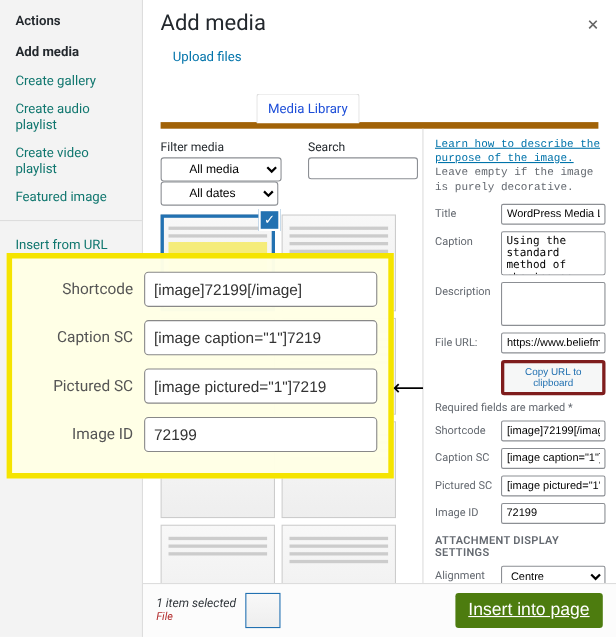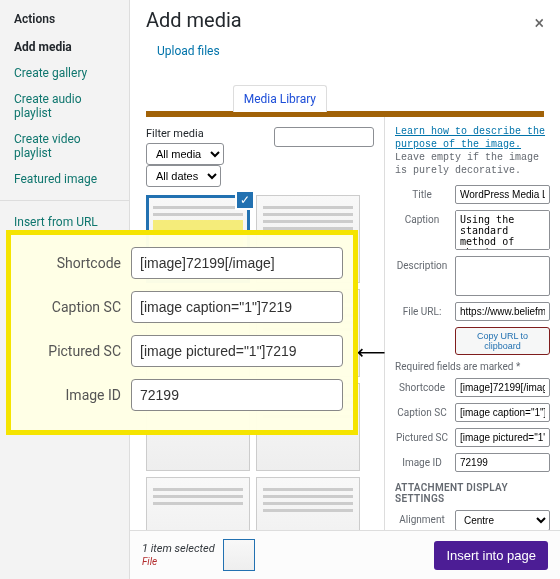--- a/index.html
+++ b/index.html
@@ -110,21 +110,21 @@
     justify-content: space-between;
   }
   .filter-group label {
     display: block;
     font-size: 11px;
     margin-bottom: 3px;
     color: #23282d;
   }
   .filter-group select, .filter-group input[type=text] {
     font-size: 11px;
-    padding: 3px 5px;
+    padding: 3px 21px;
     border: 1px solid #8c8f94;
     border-radius: 3px;
     background: #fff;
   }
   .filter-group input[type=text] { width: 100px; }
   .thumb-grid {
     display: flex;
     flex-wrap: wrap;
     gap: 6px;
   }
@@ -174,40 +174,40 @@
   .details-col a { color: #0073aa; text-decoration: underline; cursor: pointer; }
   .helper-text { color: #646970; font-size: 10px; line-height: 1.3; margin-bottom: 8px; font-family: Liberation Mono, monospace; }
   .field-row {
     display: flex;
     align-items: flex-start;
     margin-bottom: 6px;
     gap: 6px;
   }
   .field-row .lbl {
     width: 54px;
-    text-align: center;
+    text-align: left;
     color: #646970;
     font-size: 10px;
     padding-top: 4px;
     flex-shrink: 0;
   }
   .field-row input[type=text], .field-row textarea, .field-row select {
     flex: 1;
     min-width: 0;
     font-size: 10px;
     padding: 3px 4px;
     border: 1px solid #8c8f94;
     border-radius: 2px;
     background: #fff;
   }
   .field-row textarea { height: 40px; resize: none; }
   .copy-btn {
     font-size: 9px;
     padding: 3px 6px;
-    border: 1px solid #7f1d1d;
+    border: 3px solid #7f1d1d;
     color: #2271b1;
     background: #f6f7f7;
     border-radius: 3px;
     cursor: pointer;
   }
   .section-title {
     font-size: 10px;
     font-weight: 600;
     text-transform: uppercase;
     color: #646970;
@@ -230,27 +230,28 @@
     font-size: 11px;
   }
   .footer-left .sel-thumb {
     width: 32px; height: 32px;
     border: 1px solid #2271b1;
     background: linear-gradient(#f8f8f8,#eee);
   }
   .footer-left .sel-text { line-height: 1.2; font-style: italic; }
   .footer-left .clear { color: #b32d2e; cursor: pointer; font-size: 10px; }
   .insert-btn {
-    background: #4c1d95;
+    background: #4d7c0f;
     color: #fff;
     border: none;
     padding: 7px 12px;
-    font-size: 13px;
+    font-size: 16px;
     border-radius: 3px;
     cursor: pointer;
+    text-decoration: underline;
   }
   
   .callout {
     position: absolute;
     left: 6px;
     top: 230px;
     width: 352px;
     height: 205px;
     background: rgba(255,255,230,0.98);
     border: 5px solid #f5e400;
@@ -316,20 +317,21 @@
   <div class="content-area">
 
     <div class="library-col">
       <div class="filters-row">
         <div class="filter-group">
           <label>Filter media</label>
           <select><option>All media</option></select>
           <select><option>All dates</option></select>
         </div>
         <div class="filter-group">
+          <label>Search</label>
           <input type="text" style="">
         </div>
       </div>
       <div class="thumb-grid">
         <div class="thumb selected">
           <div class="fake-lines">
               <span></span>
               <span></span>
               <span style="background:#f5e400;height:40px;opacity:.5"></span>
               <span></span>

